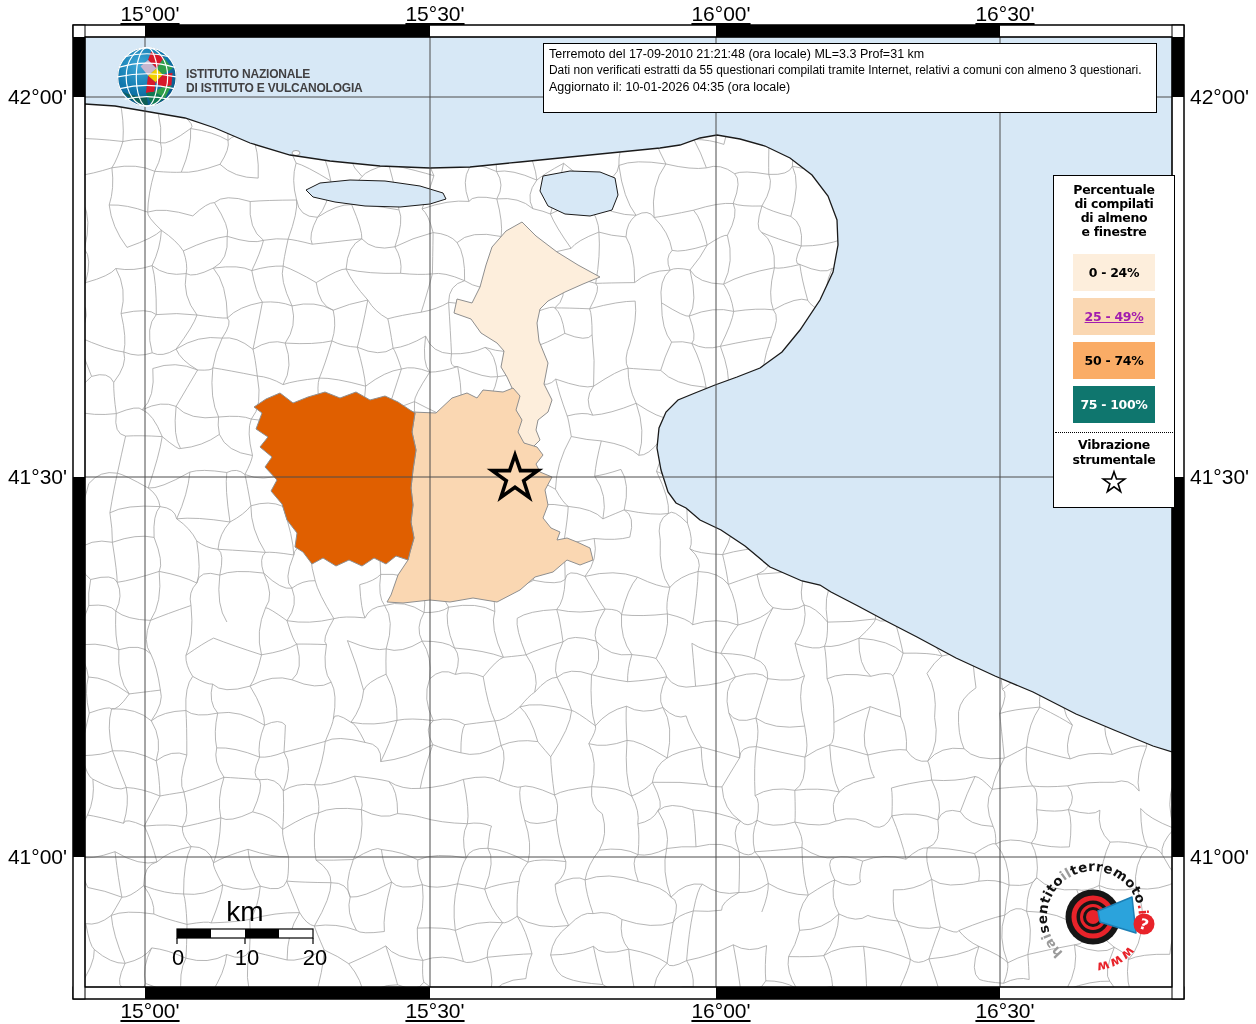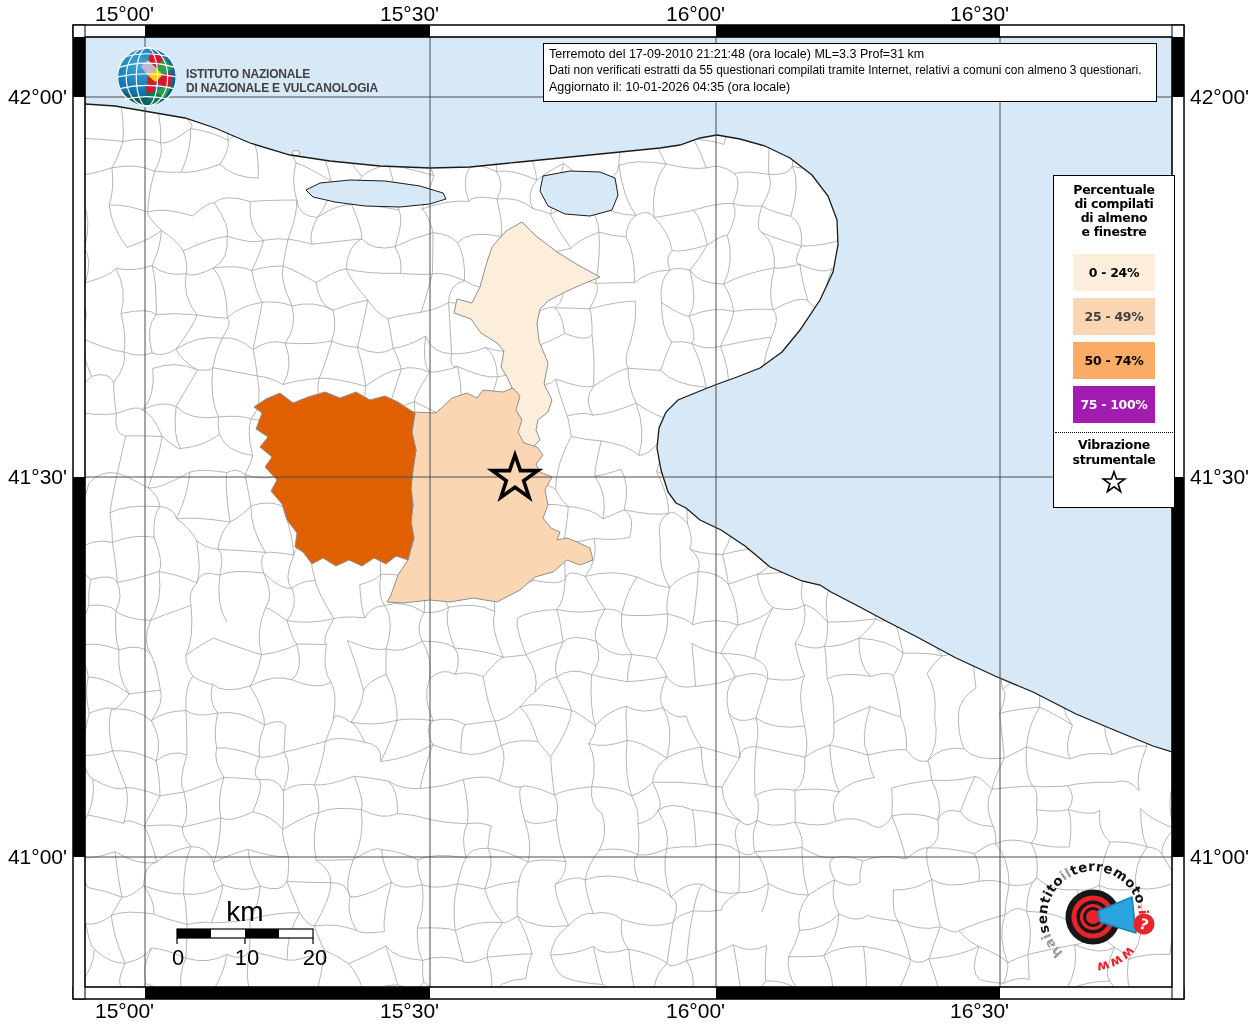--- a/index.html
+++ b/index.html
@@ -1,24 +1,24 @@
 <!DOCTYPE html>
 <html><head>
 <meta charset="utf-8">
 <style>
   html,body{margin:0;padding:0;background:#ffffff;}
   #stage{position:relative;width:1256px;height:1024px;background:#ffffff;overflow:hidden;
          font-family:"Liberation Sans",sans-serif;}
   #map-svg{position:absolute;left:0;top:0;}
   .axis-label{position:absolute;font-size:21px;color:#000;line-height:24px;white-space:nowrap;}
-  .axis-top,.axis-bottom{width:110px;}
+  .axis-top,.axis-bottom{width:110px;text-align:center;text-decoration:underline;}
   .axis-left{width:67px;text-align:right;}
   .axis-right{text-align:left;}
   
-  #info-box{position:absolute;left:543px;top:43px;width:614px;height:59px;background:#ffffff;
+  #info-box{position:absolute;left:543px;top:43px;width:614px;height:70px;background:#ffffff;
             border:1px solid #000;box-sizing:border-box;padding:2px 5px;font-size:12.5px;
             line-height:16.4px;white-space:nowrap;overflow:hidden;color:#000;}
   #info-box .squeeze{transform:scaleX(0.955);transform-origin:0 50%;}
   
   #ingv-logo{position:absolute;left:116px;top:45px;width:380px;height:70px;}
   #ingv-name{position:absolute;left:70px;top:23px;font-weight:bold;font-size:12px;line-height:13.5px;
              color:#414042;letter-spacing:-0.2px;white-space:nowrap;}
   
   #legend{position:absolute;left:1053px;top:175px;width:122px;height:333px;background:#fff;
           border:1px solid #000;box-sizing:border-box;text-align:center;
@@ -152,41 +152,41 @@
         <ellipse cx="29" cy="30" rx="19.5" ry="27.5"></ellipse>
         <path d="M2.5,21 Q29,13 55.5,21"></path>
         <path d="M1.5,30 Q29,24 56.5,30"></path>
         <path d="M3.5,41 Q29,35 54.5,41"></path>
         <path d="M8,51 Q29,46 50,51"></path>
         <path d="M8,11 Q29,5.5 50,11"></path>
       </g>
     </svg>
     <div id="ingv-name">
       <div>ISTITUTO NAZIONALE</div>
-      <div>DI NAZIONALE E VULCANOLOGIA</div>
+      <div>DI ISTITUTO E VULCANOLOGIA</div>
     </div>
   </div>
 
   <div id="info-box">
     <div>Terremoto del 17-09-2010 21:21:48 (ora locale) ML=3.3 Prof=31 km</div>
     <div class="squeeze">Dati non verificati estratti da 55 questionari compilati tramite Internet, relativi a comuni con almeno 3 questionari.</div>
     <div>Aggiornato il: 10-01-2026 04:35 (ora locale)</div>
   </div>
 
   <div id="legend">
     <div class="legend-title">
       <div>Percentuale</div>
       <div>di compilati</div>
       <div>di almeno</div>
       <div>e finestre</div>
     </div>
     <div class="swatch first" style="background: rgb(253, 238, 220); color: rgb(0, 0, 0);">0 - 24%</div>
-    <div class="swatch" style="background: rgb(250, 215, 178); color: #404040;">25 - 49%</div>
+    <div class="swatch" style="background: rgb(250, 215, 178); color: #a21caf; text-decoration: underline;">25 - 49%</div>
     <div class="swatch" style="background: rgb(250, 172, 102); color: rgb(0, 0, 0);">50 - 74%</div>
-    <div class="swatch" style="background: #a21caf; color: rgb(255, 255, 255);">75 - 100%</div>
+    <div class="swatch" style="background: #0f766e; color: rgb(255, 255, 255);">75 - 100%</div>
     <div class="legend-divider"></div>
     <div class="legend-epi">
       <div>Vibrazione</div>
       <div>strumentale</div>
     </div>
     <svg id="legend-star" width="28" height="28" viewBox="-14 -14 28 28">
       <use href="#starShape" transform="scale(0.47)" fill="#ffffff" stroke="#000" stroke-width="3.4"></use>
     </svg>
   </div>
 

